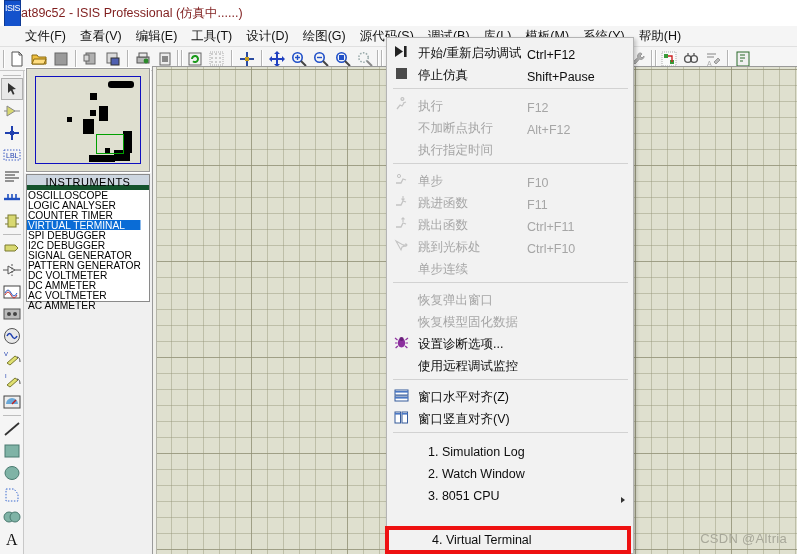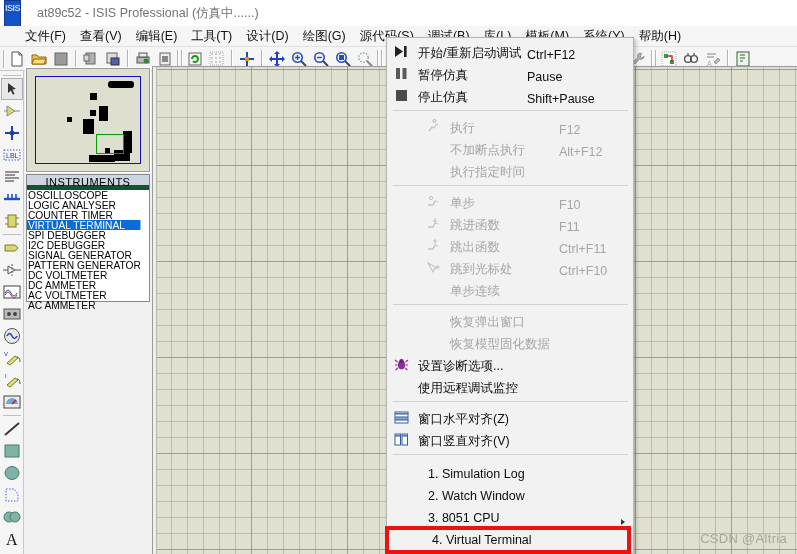--- a/index.html
+++ b/index.html
@@ -24,26 +24,26 @@
     padding-left: 4px;
   }
   #app-icon {
     width: 17px; height: 27px;
     background: #1452cc;
     color: #ffffff;
     font-size: 9px; line-height: 15px;
     text-align: center;
     font-family: "Liberation Sans", sans-serif;
     letter-spacing: -0.5px;
-    margin-right: 16px;
+    margin-right: 0;
     border: 1px solid #0e3a94;
     overflow: hidden;
   }
   #title-text {
-    font-size: 12.5px; color: #737373;
+    font-size: 12.5px; color: #7f1d1d;
     white-space: nowrap;
   }
 
   
   #menubar {
     position: absolute; left: 0; top: 26px; width: 797px; height: 21px;
     background: #f5f5f5;
     display: flex; align-items: center;
     padding-left: 18px;
     border-bottom: 1px solid #e0e0e0;
@@ -192,21 +192,21 @@
   .mrow {
     position: relative;
     height: 22px;
     display: flex; align-items: flex-end;
     font-size: 12.5px;
     color: #0d0d0d;
     padding-left: 31px;
     white-space: nowrap;
     cursor: default;
   }
-  .mrow.disabled { color: #a6a6a6; margin-left: 32px; }
+  .mrow.disabled { color: #a6a6a6; }
   .mrow .micon {
     position: absolute; left: 6px; top: 3px;
     width: 17px; height: 16px;
     display: flex; align-items: center; justify-content: center;
   }
   .mrow .mlabel { flex: 0 0 auto; }
   .mrow .maccel {
     position: absolute; left: 140px;
     font-size: 12.5px;
   }
@@ -670,30 +670,20 @@
             <path d="M1 1l8 5.5L1 12z" fill="#222"></path>
             <rect x="10" y="1" width="2.6" height="11" fill="#222"></rect>
           </svg>
       </span>
       <span class="mlabel">开始/重新启动调试</span>
       <span class="maccel">Ctrl+F12</span>
     </div>
     <div class="mrow">
       <span class="micon">
         <svg width="13" height="13" viewBox="0 0 13 13">
-            <rect x="1" y="1" width="4" height="11" fill="#5a5a5a"></rect>
-            <rect x="7.5" y="1" width="4" height="11" fill="#5a5a5a"></rect>
-          </svg>
-      </span>
-      <span class="mlabel">暂停仿真</span>
-      <span class="maccel">Pause</span>
-    </div>
-    <div class="mrow">
-      <span class="micon">
-        <svg width="13" height="13" viewBox="0 0 13 13">
             <rect x="1" y="1" width="11" height="11" fill="#4a4a4a"></rect>
           </svg>
       </span>
       <span class="mlabel">停止仿真</span>
       <span class="maccel">Shift+Pause</span>
     </div>
 
     <div class="msep"></div>
 
     <div class="mrow disabled">

